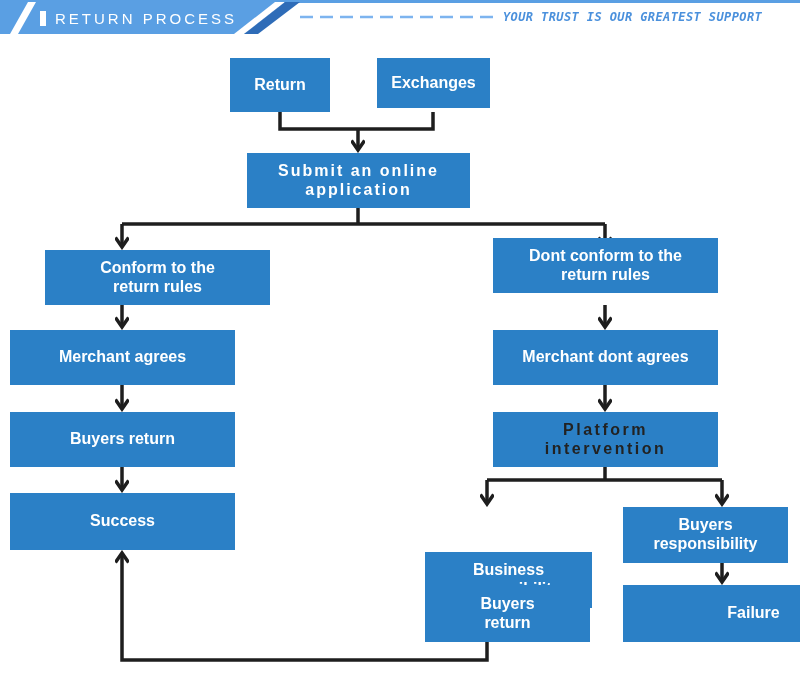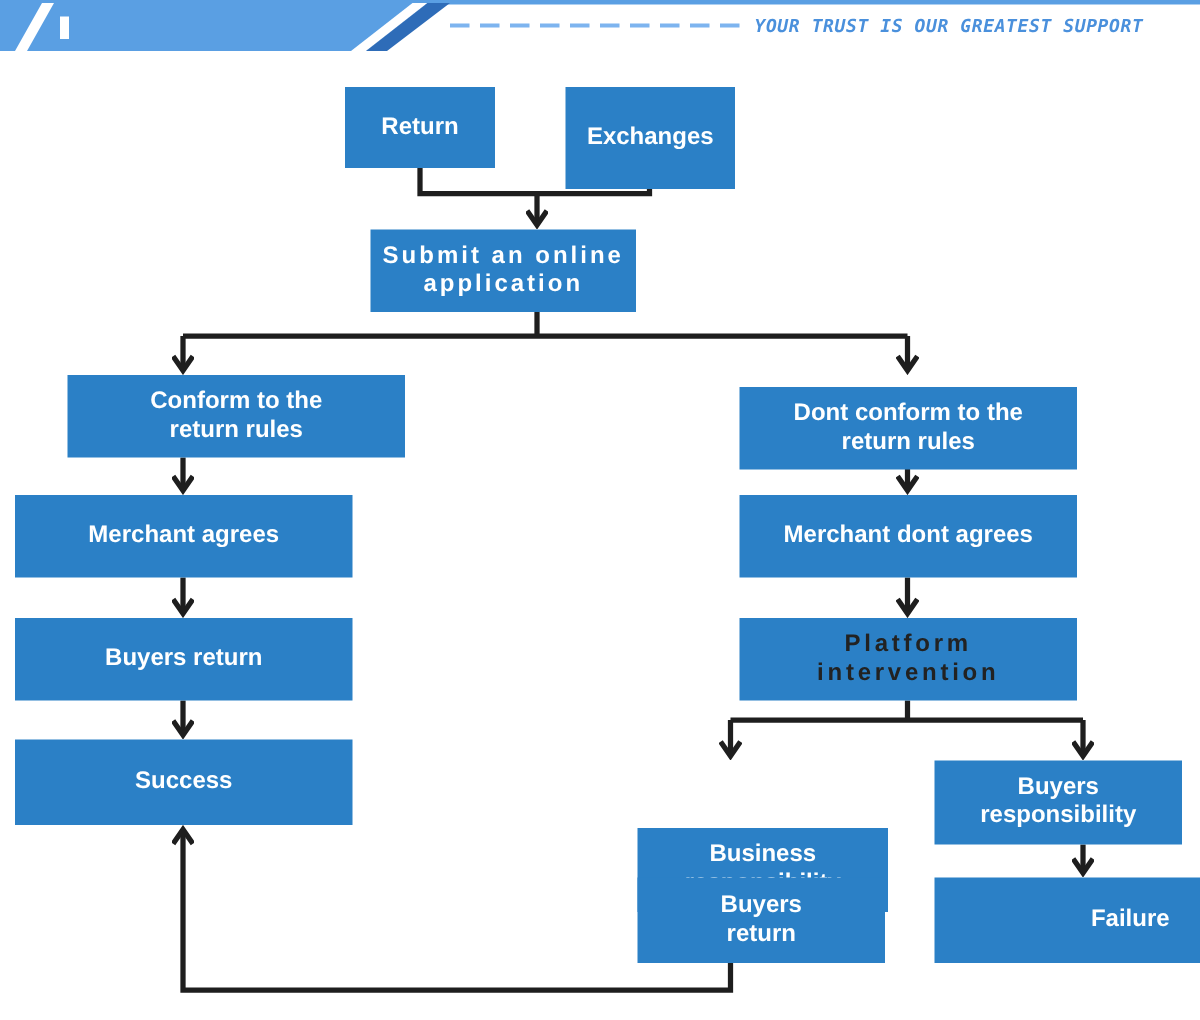--- a/index.html
+++ b/index.html
@@ -29,24 +29,24 @@
 
   
   .wires{position:absolute;left:0;top:0;width:800px;height:680px;}
 
   
   .node{position:absolute;background:var(--box_blue,#2b80c6);color:#fff;
         font-weight:bold;font-size:16px;line-height:1.18;
         display:flex;align-items:center;justify-content:center;
         text-align:center;white-space:pre-line;}
   #n-return          {left:230px;top:58px; width:100px;height:54px;}
-  #n-exchanges       {left:377px;top:58px; width:113px;height:68px;}
-  #n-submit          {left:247px;top:153px;width:177px;height:55px;letter-spacing:2px;}
+  #n-exchanges       {left:377px;top:58px; width:113px;height:50px;}
+  #n-submit          {left:247px;top:153px;width:223px;height:55px;letter-spacing:2px;}
   #n-conform         {left:10px; top:250px;width:225px;height:55px;margin-left:35px;}
-  #n-dont-conform    {left:493px;top:258px;width:225px;height:55px;}
+  #n-dont-conform    {left:493px;top:238px;width:225px;height:55px;}
   #n-merchant-agrees {left:10px; top:330px;width:225px;height:55px;}
   #n-merchant-dont   {left:493px;top:330px;width:225px;height:55px;}
   #n-buyers-return   {left:10px; top:412px;width:225px;height:55px;}
   #n-platform        {left:493px;top:412px;width:225px;height:55px;
                       color:#222;font-weight:600;letter-spacing:2.5px;}
   #n-success         {left:10px; top:493px;width:225px;height:57px;}
   #n-business-resp   {left:425px;top:507px;width:167px;height:56px;margin-top:45px;}
   #n-buyers-resp     {left:623px;top:507px;width:165px;height:56px;}
   #n-buyers-return-2 {left:425px;top:585px;width:165px;height:57px;}
   #n-failure         {left:623px;top:585px;width:165px;height:57px;padding-left:48px;}
@@ -56,20 +56,21 @@
 
 <div class="page" style="--box_blue: #2b80c6; --banner_blue: #5a9fe3; --fold_blue: #2e6cb8; --dash_blue: #7db4ef; --tagline_blue: #4a90dc; --connector: #1e1e1e;">
 
   <div class="top-line"></div>
   <div class="banner"></div>
   <div class="banner-slash-left"></div>
   <div class="banner-slash-right"></div>
   <div class="banner-fold"></div>
   <div class="banner-title">
     <span class="banner-marker"></span>
+    <span class="banner-text">RETURN PROCESS</span>
   </div>
   <div class="tagline">YOUR TRUST IS OUR GREATEST SUPPORT</div>
 
   <svg class="wires" width="800" height="680" viewBox="0 0 800 680">
     <defs>
       <marker id="arrow" viewBox="0 0 10 10" refX="8" refY="5" markerWidth="4.2" markerHeight="4.2" orient="auto" markerUnits="strokeWidth">
         <path d="M1.5,0.5 L8,5 L1.5,9.5" fill="none" stroke="#1e1e1e" stroke-width="2.4"></path>
       </marker>
     </defs>
 

